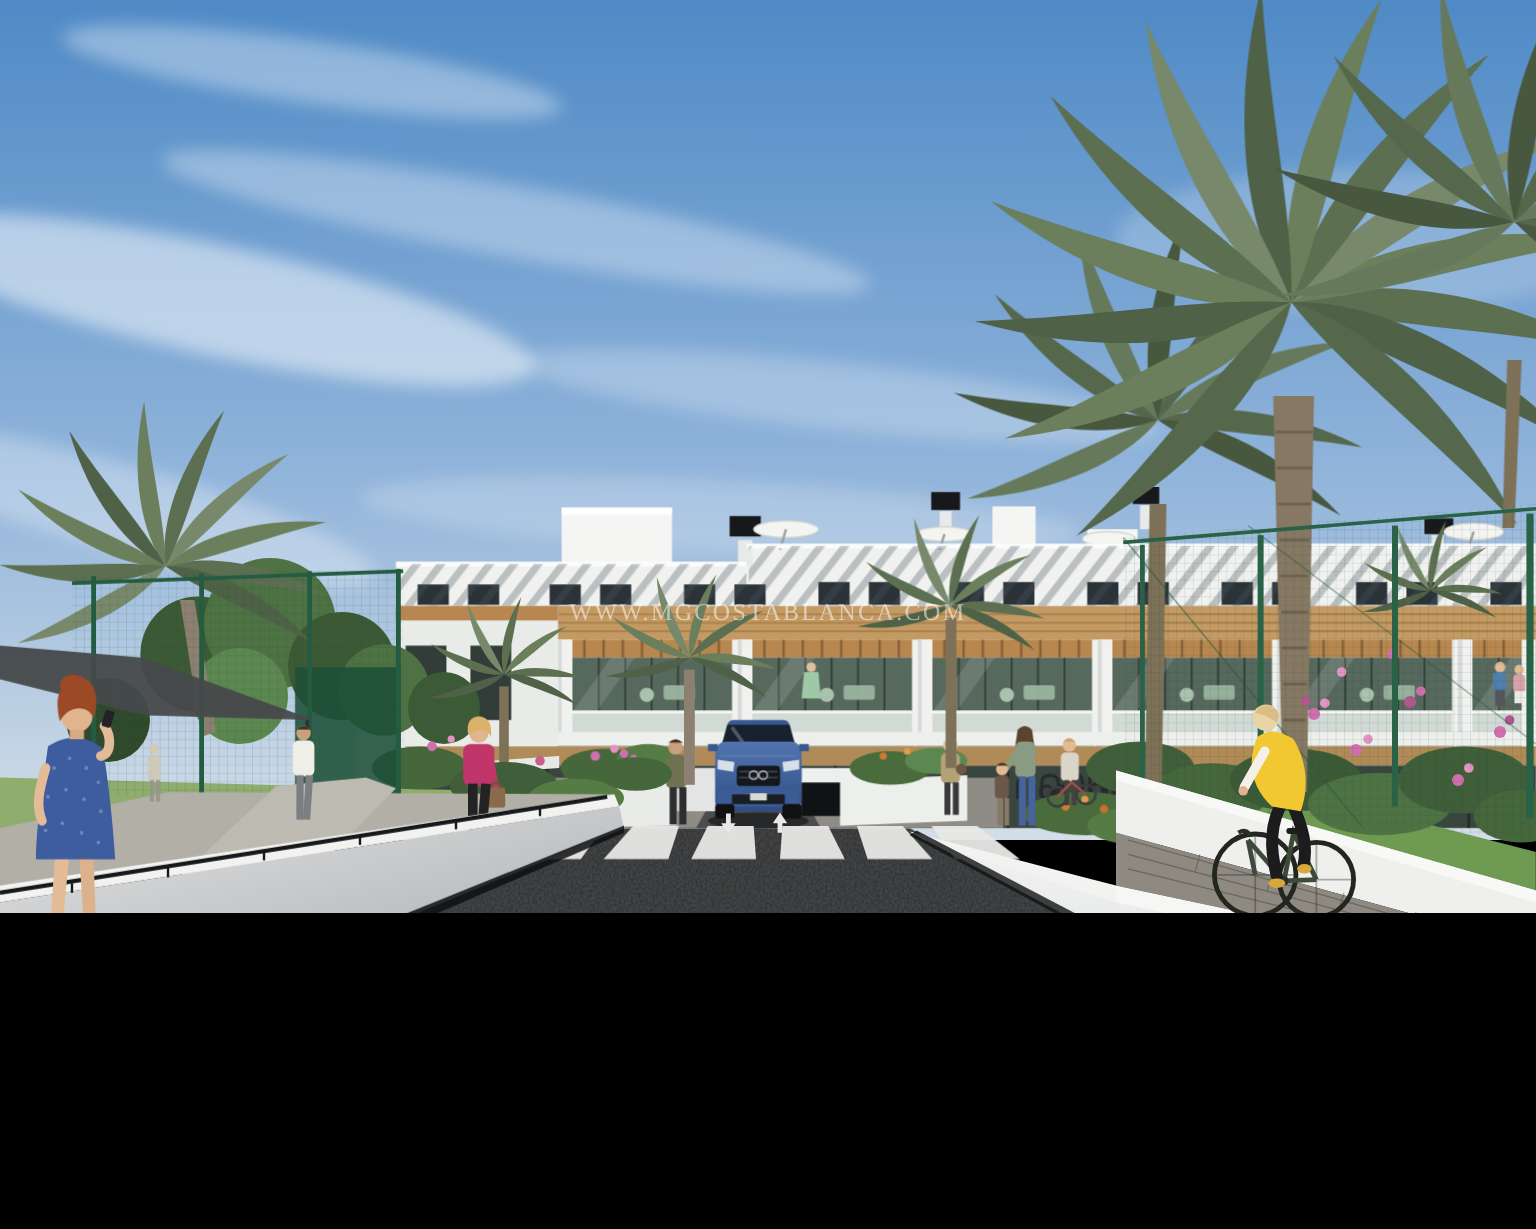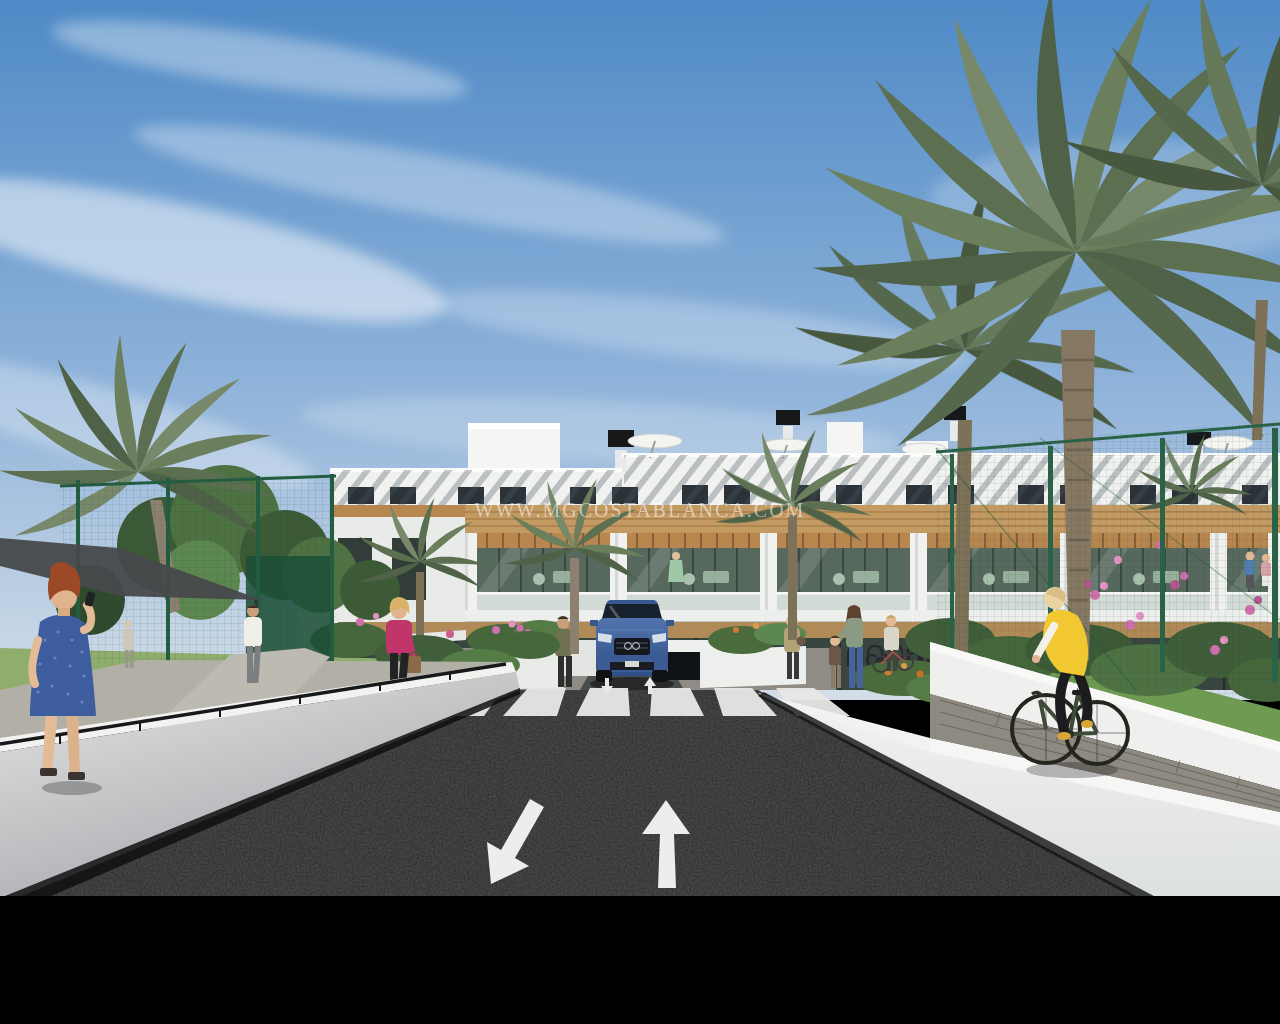--- a/index.html
+++ b/index.html
@@ -1,16 +1,16 @@
 <!DOCTYPE html>
 <html><head>
 <meta charset="utf-8">
 <style>
   html,body{margin:0;padding:0;background:#000;}
-  .stage{width:1280px;height:896px;overflow:hidden;position:relative;font-family:"Liberation Sans",sans-serif;}
+  .stage{width:1280px;height:760px;overflow:hidden;position:relative;font-family:"Liberation Sans",sans-serif;}
   svg{display:block;width:1280px;height:1024px;}
   .wm{font-family:"Liberation Serif",serif;font-size:20px;letter-spacing:2px;fill:#ffffff;opacity:.52;}
 </style>
 </head>
 <body>
 
 <div class="stage">
 <svg viewBox="0 0 1280 1024" xmlns="http://www.w3.org/2000/svg" role="img" aria-label="Street view render of a modern white apartment complex with timber accents, palm trees, landscaped gardens, a two-way access road with crosswalk and lane arrows, an underground parking ramp with a blue SUV, pedestrians and a cyclist in a yellow vest">
 <defs>
   <linearGradient id="skyG" x1="0" y1="0" x2="0" y2="1">

